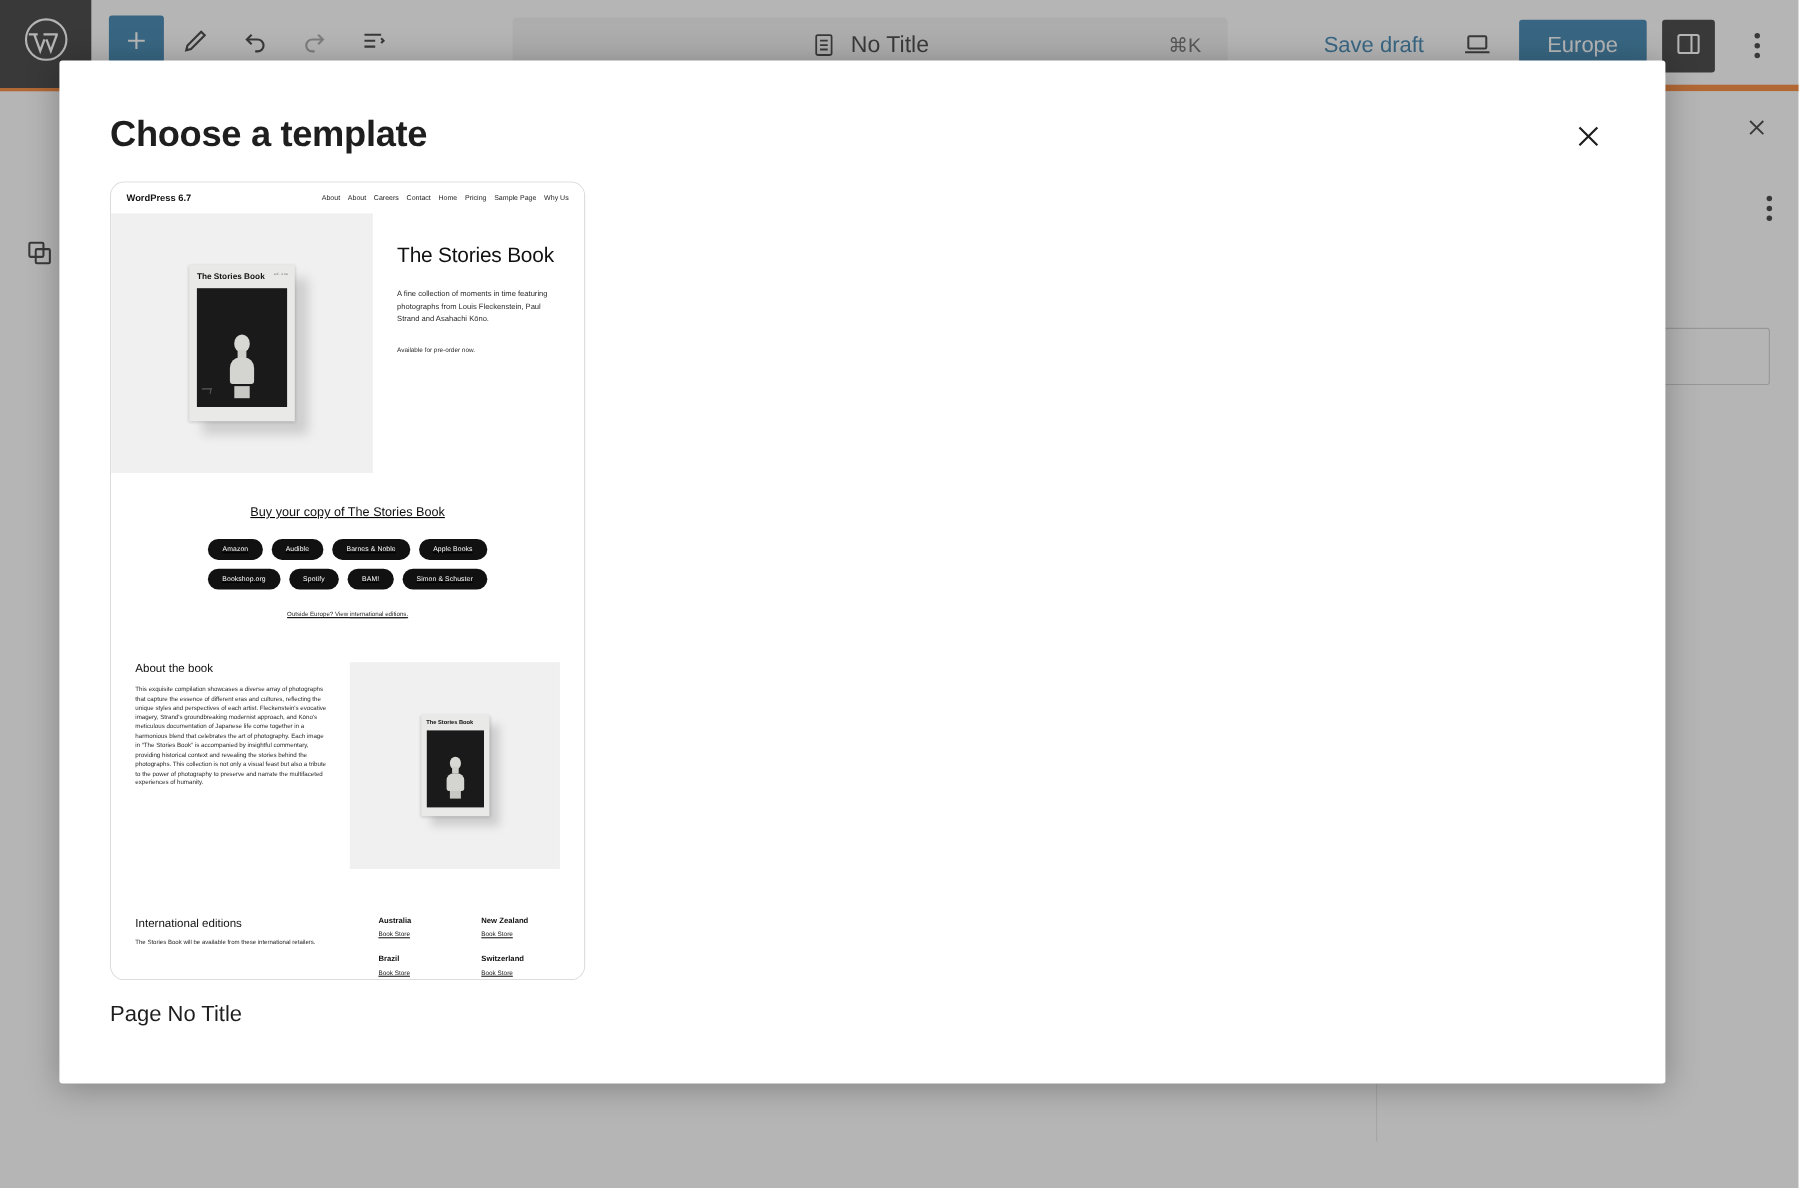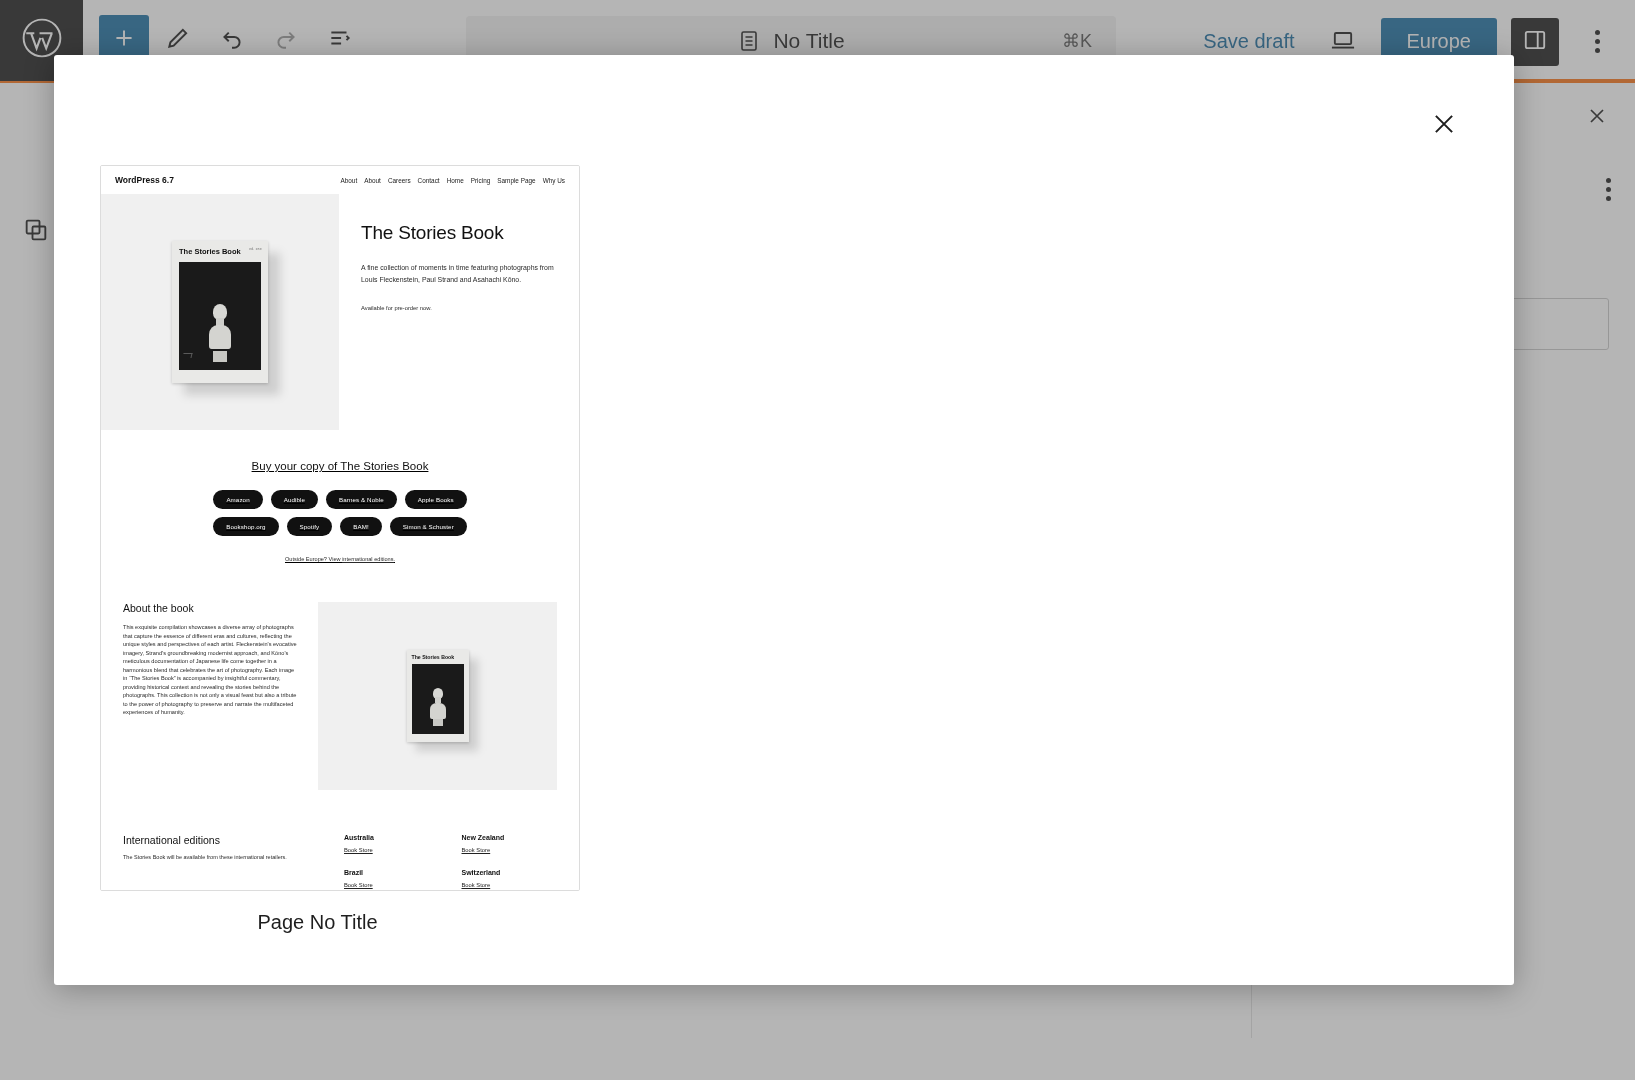--- a/index.html
+++ b/index.html
@@ -9,21 +9,21 @@
     overflow: hidden;
     background: #ffffff;
   }
 
   
   #editor-root { position: absolute; inset: 0; background: #ffffff; }
 
   .editor-topbar {
     position: absolute; top: 0; left: 0; right: 0; height: 83px;
     background: #ffffff; display: flex; align-items: center;
-    border-bottom: 4px solid #f97316;
+    border-bottom: 6px solid #f97316;
   }
   .wp-logo-btn {
     width: 83px; height: 83px; background: #1e1e1e;
     display: flex; align-items: center; justify-content: center; flex: none;
   }
   .wp-logo-btn svg { width: 42px; height: 42px; }
 
   .tb-tools { display: flex; align-items: center; gap: 4px; padding-left: 16px; flex: none; }
   .tb-btn {
     width: 50px; height: 50px; border-radius: 3px; background: transparent;
@@ -123,24 +123,24 @@
   }
   .modal-close {
     position: absolute; right: 48px; top: 48px; width: 44px; height: 44px;
     display: flex; align-items: center; justify-content: center;
     background: none; border: none; cursor: pointer;
   }
   .modal-close svg { width: 30px; height: 30px; }
 
   .template-item { position: absolute; left: 46px; top: 110px; width: 435px; cursor: pointer; }
   .template-frame {
-    width: 480px; height: 726px; background: #fff;
-    border: 1px solid #dcdcdc; border-radius: 2px; overflow: hidden; position: relative;
-  }
-  .template-caption { margin-top: 20px; font-size: 20px; color: #1e1e1e; text-align: center; }
+    width: 432px; height: 726px; background: #fff;
+    border: 1px solid #dcdcdc; border-radius: 13px; overflow: hidden; position: relative;
+  }
+  .template-caption { margin-top: 20px; font-size: 20px; color: #1e1e1e; }
 
   
   .mini { position: absolute; inset: 0; background: #fff; font-family: "Liberation Sans", sans-serif; }
 
   .mini-header {
     height: 28px; display: flex; align-items: center; justify-content: space-between;
     padding: 0 14px;
   }
   .mini-sitetitle { font-size: 8.5px; font-weight: bold; color: #111; }
   .mini-nav { display: flex; gap: 7px; }
@@ -342,20 +342,21 @@
     <div class="insp-field"></div>
   </div>
 
   <div class="canvas-text">Available for pre-order now.</div>
 
 </div>
 
 <div class="overlay"></div>
 
 <div class="modal">
+  <div class="modal-title">Choose a template</div>
   <button class="modal-close">
     <span>
       <svg viewBox="0 0 24 24" stroke="#1e1e1e" stroke-width="1.6" fill="none">
           <path d="M5.5 5.5l13 13M18.5 5.5l-13 13"></path>
         </svg>
     </span>
   </button>
 
   <div class="template-item">
     <div class="template-frame">

